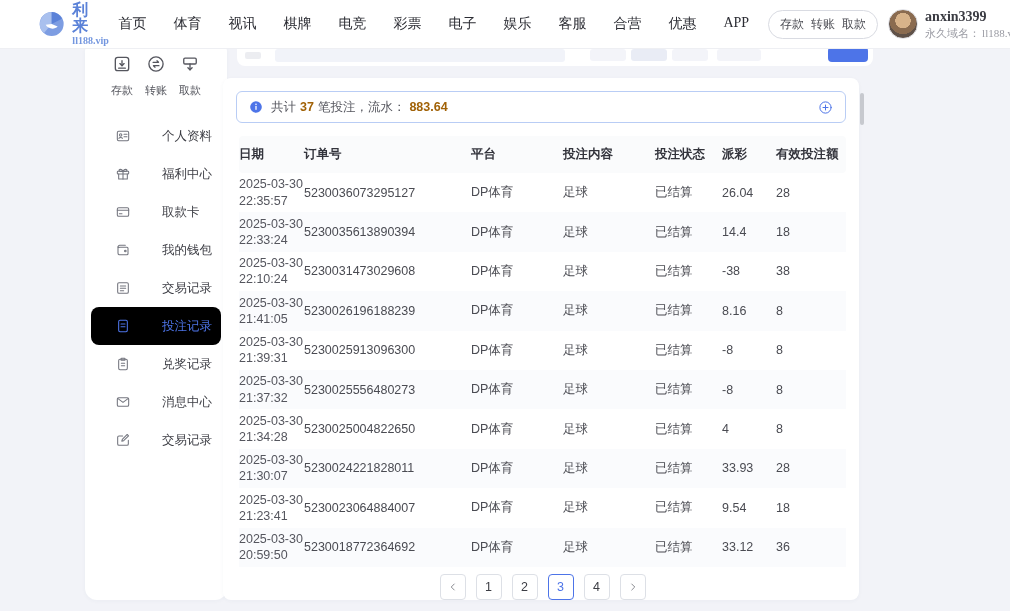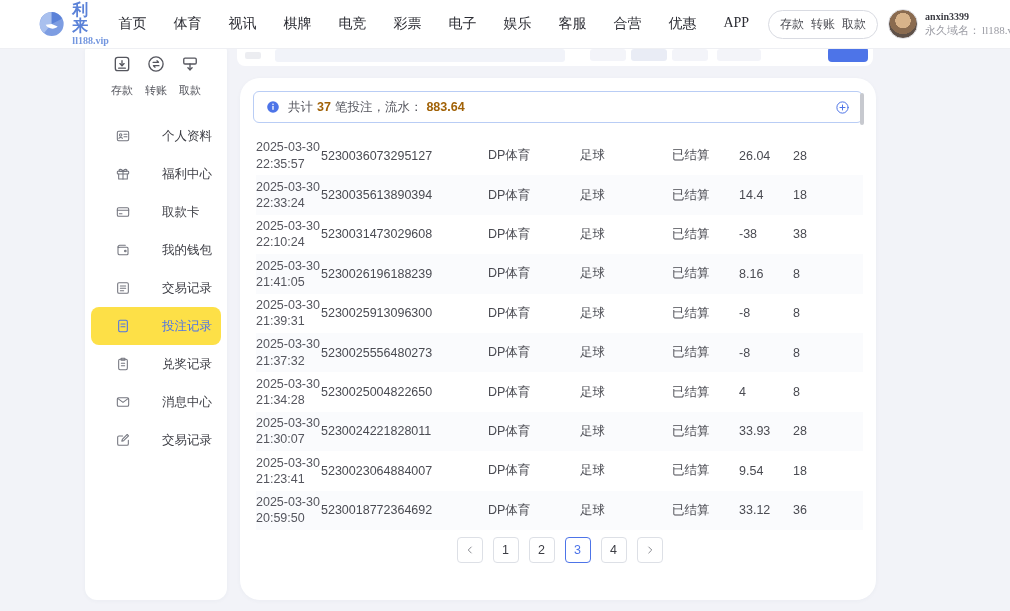--- a/index.html
+++ b/index.html
@@ -17,41 +17,41 @@
   .nav{display:flex;gap:17px;}
   .nav-item{font-size:14px;color:#2b2c33;font-weight:500;padding:4px 5px;cursor:pointer;white-space:nowrap;}
   .wallet-pill{display:flex;gap:7px;align-items:center;border:1px solid #d9dbe2;border-radius:15px;
                padding:5px 11px;margin-left:14px;}
   .wallet-pill span{font-size:12px;color:#4a4b52;cursor:pointer;white-space:nowrap;}
   .userbox{display:flex;align-items:center;margin-left:10px;margin-right:6px;min-width:0;}
   .avatar{width:28px;height:28px;border-radius:50%;flex:none;
           background:radial-gradient(circle at 50% 38%,#d8b38a 0 34%,#8a6b50 35% 60%,#5f5148 61% 100%);
           border:1px solid #e2e3e8;}
   .usertext{margin-left:7px;line-height:1.3;min-width:0;}
-  .uline1{font-size:10px;color:#3a3b42;white-space:nowrap;}
+  .uline1{font-size:14px;color:#3a3b42;white-space:nowrap;}
   .uline1 .uname{font-weight:bold;margin-right:10px;}
   .uline2{font-size:11px;color:#9a9ba3;white-space:nowrap;display:flex;align-items:center;gap:2px;}
   
   .sidebar{position:absolute;left:85px;top:40px;width:142px;height:560px;background:#fff;border-radius:12px;
            box-shadow:0 1px 4px rgba(60,70,110,.04);z-index:5;}
   .filtercard{position:absolute;left:237px;top:40px;width:636px;height:26px;background:#fff;border-radius:8px;z-index:6;}
-  .maincard{position:absolute;left:240px;top:78px;width:636px;height:522px;background:#fff;border-radius:20px;
+  .maincard{position:absolute;left:223px;top:78px;width:636px;height:522px;background:#fff;border-radius:8px;
             box-shadow:0 1px 4px rgba(60,70,110,.04);z-index:5;}
   
   .qa-row{display:flex;justify-content:space-between;padding:14px 20px 6px 20px;}
   .qa{display:flex;flex-direction:column;align-items:center;gap:5px;cursor:pointer;width:34px;}
   .qa .icon{color:#55565e;}
   .qa .icon svg{width:20px;height:20px;}
   .qa-label{font-size:11px;color:#55565e;white-space:nowrap;}
   .menu{margin-top:13px;}
   .mitem{height:38px;display:flex;align-items:center;padding-left:24px;margin:0 6px;border-radius:8px;cursor:pointer;gap:20px;}
   .mitem .icon{color:#74767f;display:flex;}
   .mitem .icon svg{width:16px;height:16px;}
   .mlabel{font-size:12.5px;color:#3c3d44;margin-left:11px;white-space:nowrap;}
-  .mitem.active{background:#fde047;}
+  .mitem.active{background:#000000;}
   .mitem.active .icon{color:#4d74e8;}
   .mitem.active .mlabel{color:#4d74e8;}
   
   .ffrag{position:absolute;opacity:.8;}
   .f-label{left:8px;bottom:7px;width:16px;height:7px;background:#e7e8ee;border-radius:2px;}
   .f-input{left:38px;bottom:4px;width:290px;height:13px;background:#eef0f7;border-radius:3px;}
   .f-seg1{left:353px;bottom:5px;width:36px;height:12px;background:#f0f1f7;border-radius:3px;}
   .f-seg2{left:394px;bottom:5px;width:36px;height:12px;background:#e4e7f2;border-radius:3px;}
   .f-seg3{left:435px;bottom:5px;width:36px;height:12px;background:#f0f1f7;border-radius:3px;}
   .f-seg4{left:480px;bottom:5px;width:44px;height:12px;background:#f0f1f7;border-radius:3px;}
@@ -323,20 +323,36 @@
       <span class="sum-plus">
           <svg viewBox="0 0 24 24" fill="none" stroke="currentColor" stroke-width="1.6" stroke-linecap="round" stroke-linejoin="round">
             <circle cx="12" cy="12" r="9"></circle>
             <path d="M12 8v8"></path>
             <path d="M8 12h8"></path>
           </svg>
         </span>
     </div>
 
     <div class="table">
+      <div class="thead">
+
+          <div class="th">日期</div>
+
+          <div class="th">订单号</div>
+
+          <div class="th">平台</div>
+
+          <div class="th">投注内容</div>
+
+          <div class="th">投注状态</div>
+
+          <div class="th">派彩</div>
+
+          <div class="th">有效投注额</div>
+        </div>
       <div class="tbody">
 
           <div class="trow">
             <div class="td date">
               <span>2025-03-30</span>
               <span>22:35:57</span>
             </div>
             <div class="td">5230036073295127</div>
             <div class="td">DP体育</div>
             <div class="td">足球</div>

